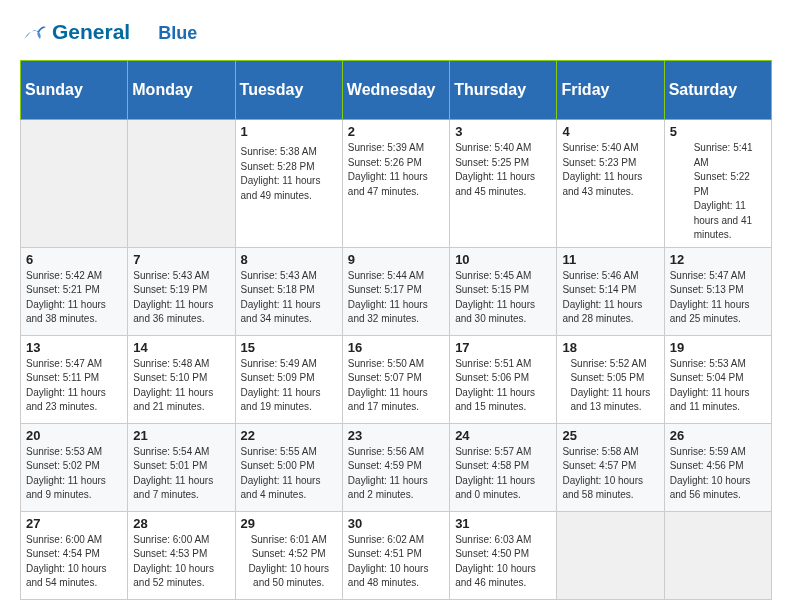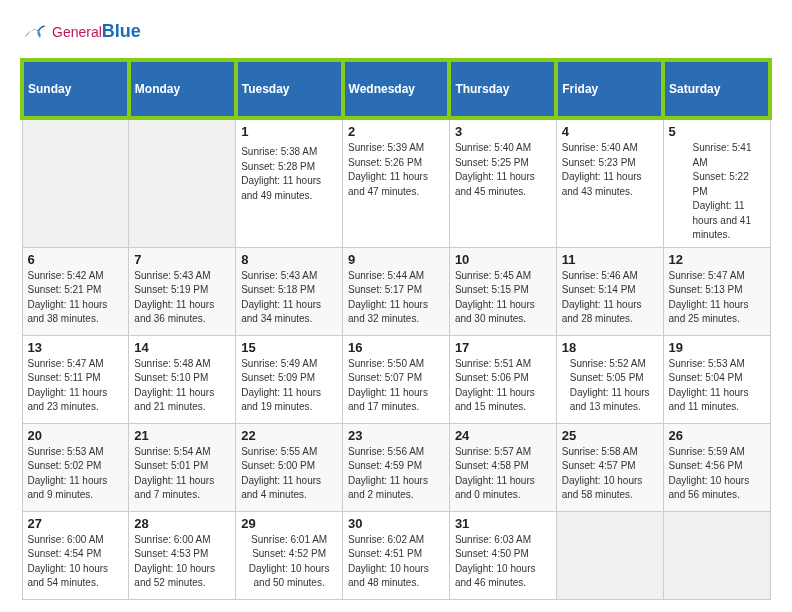--- a/index.html
+++ b/index.html
@@ -15,28 +15,29 @@
       justify-content: space-between;
       align-items: flex-start;
       margin-bottom: 16px;
     }
     .logo {
       display: flex;
       align-items: center;
       gap: 4px;
     }
     .logo-text-general {
-      font-size: 14px;
-      font-weight: normal;
-      color: #be185d;
+      font-size: 21px;
+      font-weight: bold;
+      color: #0369a1;
     }
     .logo-text-blue {
       font-size: 18px;
       font-weight: bold;
       color: #1a6db5;
+      padding-left: 28px;
     }
     .logo-bird {
       width: 28px;
       height: 22px;
     }
     .title-block {
       text-align: right;
     }
     .title-month {
       font-size: 36px;
@@ -48,25 +49,25 @@
       color: #555;
     }
     table {
       width: 100%;
       border-collapse: collapse;
       table-layout: fixed;
     }
     thead tr th {
       background-color: #2a6db5;
       color: #fff;
-      font-size: 12px;
+      font-size: 16px;
       font-weight: bold;
       padding: 20px 4px;
       text-align: left;
-      border: 4px solid #84cc16;
+      border: 1px solid #84cc16;
     }
     tbody tr td {
       vertical-align: top;
       border: 1px solid #ccc;
       padding: 4px 5px;
       font-size: 10px;
       color: #333;
       height: 88px;
       background: #fff;
     }

